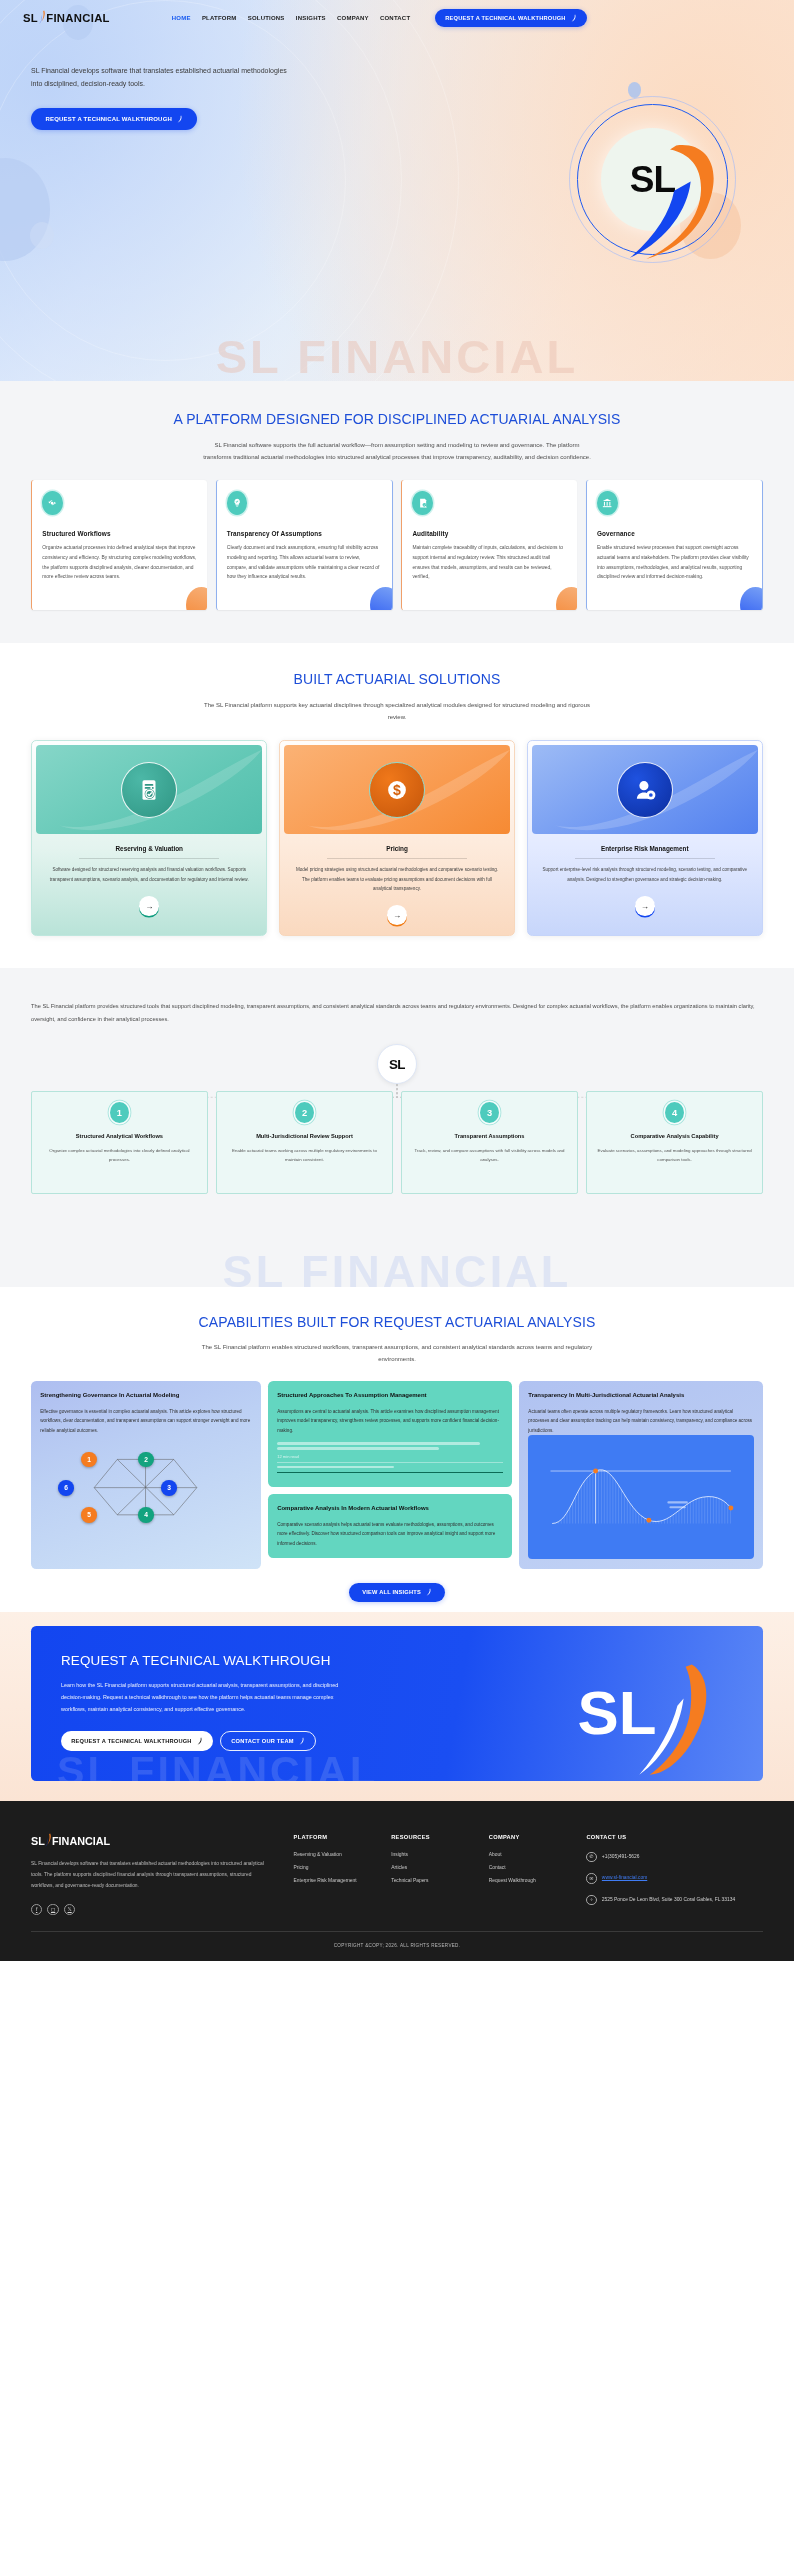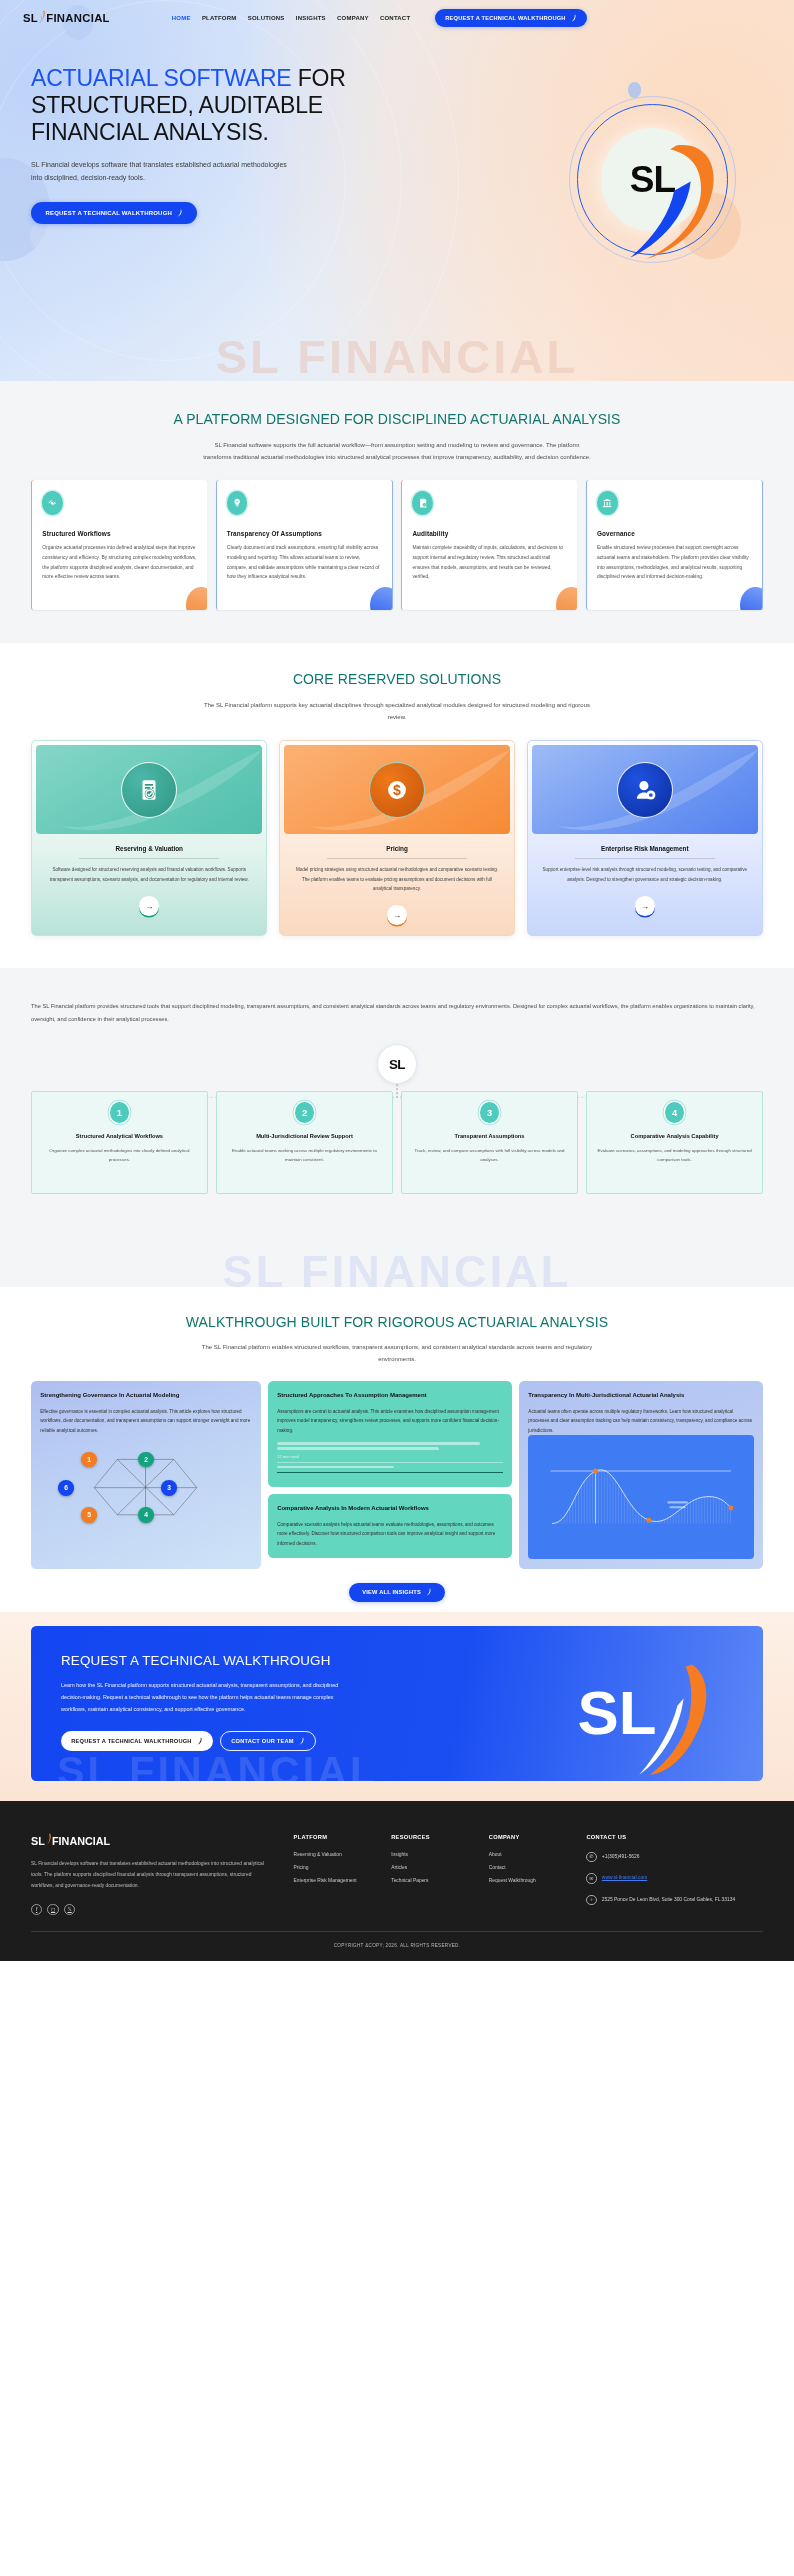--- a/index.html
+++ b/index.html
@@ -83,21 +83,21 @@
   }
   .hero-swoosh { position:absolute; left:0; top:0; width:167px; height:167px;}
 
   .watermark {
     position:absolute; left:0; bottom:-3.1px; width:100%; text-align:center;
     font-size:47px; font-weight:700; letter-spacing:3.1px;
     color:rgba(232,186,170,.42); pointer-events:none; z-index:2; white-space:nowrap;
   }
   .sec-h2 {
     text-align:center; font-size:14px; font-weight:400; letter-spacing:0.1px;
-    line-height:1.45; color:#0f766e;
+    line-height:1.45; color:#1d4ed8;
   }
   .sec-p {
     text-align:center; max-width:392px; margin:9.3px auto 0; font-size:6px;
     line-height:2.0; color:#4d4d4d;
   }
 
   
   .platform-sec { background:#f4f5f7; padding:28px 31px 33px; }
   .feat-grid { display:flex; gap:8.2px; margin-top:17.5px; }
   .feat-card {
@@ -306,23 +306,20 @@
             <svg width="6.7" height="8.2" viewBox="0 0 13 16">
                 <path d="M10 1 C12 6,10 12,3 15 C8 11,10 6,9 2 Z" fill="#fff"></path>
               </svg>
           </span>
         </button>
       </nav>
     </header>
 
     <div class="hero-inner">
       <div class="hero-left">
-        <h1 class="hero-title">
-          <span class="hl">ACTUARIAL SOFTWARE</span><span> FOR STRUCTURED, AUDITABLE FINANCIAL ANALYSIS.</span>
-        </h1>
         <p class="hero-sub">SL Financial develops software that translates established actuarial methodologies into  disciplined, decision-ready tools.</p>
         <button class="btn-pill hero-cta">
           <span>REQUEST A TECHNICAL WALKTHROUGH</span>
           <span class="sw">
             <svg width="6.7" height="8.2" viewBox="0 0 13 16">
                 <path d="M10 1 C12 6,10 12,3 15 C8 11,10 6,9 2 Z" fill="#fff"></path>
               </svg>
           </span>
         </button>
       </div>
@@ -389,21 +386,21 @@
               <rect x="2" y="19" width="20" height="2.4"></rect>
             </svg>
         </div>
         <div class="feat-title">Governance</div>
         <div class="feat-desc">Enable structured review processes that support oversight across actuarial teams and stakeholders. The platform provides clear visibility into assumptions, methodologies, and analytical results, supporting disciplined review and informed decision-making.</div>
       </div>
     </div>
   </section>
 
   <section class="sol-sec">
-    <h2 class="sec-h2">CORE RESERVED SOLUTIONS</h2>
+    <h2 class="sec-h2">BUILT ACTUARIAL SOLUTIONS</h2>
     <p class="sec-p">The SL Financial platform supports key actuarial disciplines through specialized analytical modules designed for structured modeling and rigorous review.</p>
 
     <div class="sol-grid">
 
       <div class="sol-card teal">
         <div class="sol-hero teal">
           <svg class="swirl" viewBox="0 0 400 172" preserveAspectRatio="none">
             <path d="M400 8 C330 40,260 90,180 120 C120 142,70 150,40 142 C90 160,170 150,250 112 C330 74,380 34,400 8Z" fill="rgba(255,255,255,.35)"></path>
           </svg>
           <div class="sol-badge teal">
@@ -506,21 +503,21 @@
           <div class="cap-d">Evaluate scenarios, assumptions, and modeling approaches through structured comparison tools.</div>
         </div>
       </div>
     </div>
 
     <div style="height:77px"></div>
     <div class="cap-watermark">SL FINANCIAL</div>
   </section>
 
   <section class="ins-sec">
-    <h2 class="sec-h2">WALKTHROUGH BUILT FOR RIGOROUS ACTUARIAL ANALYSIS</h2>
+    <h2 class="sec-h2">CAPABILITIES BUILT FOR REQUEST ACTUARIAL ANALYSIS</h2>
     <p class="sec-p">The SL Financial platform enables structured workflows, transparent assumptions, and consistent analytical standards across teams and regulatory environments.</p>
 
     <div class="ins-grid">
 
       <div class="ins-col a">
         <div class="ins-card blue">
           <div class="ins-t">Strengthening Governance In Actuarial Modeling</div>
           <div class="ins-d">Effective governance is essential in complex actuarial analysis. This article explores how structured workflows, clear documentation, and transparent assumptions can support stronger oversight and more reliable analytical outcomes.</div>
           <div class="hexwrap">
             <svg viewBox="0 0 300 150" style="position:absolute;inset:0;width:100%;height:100%">

